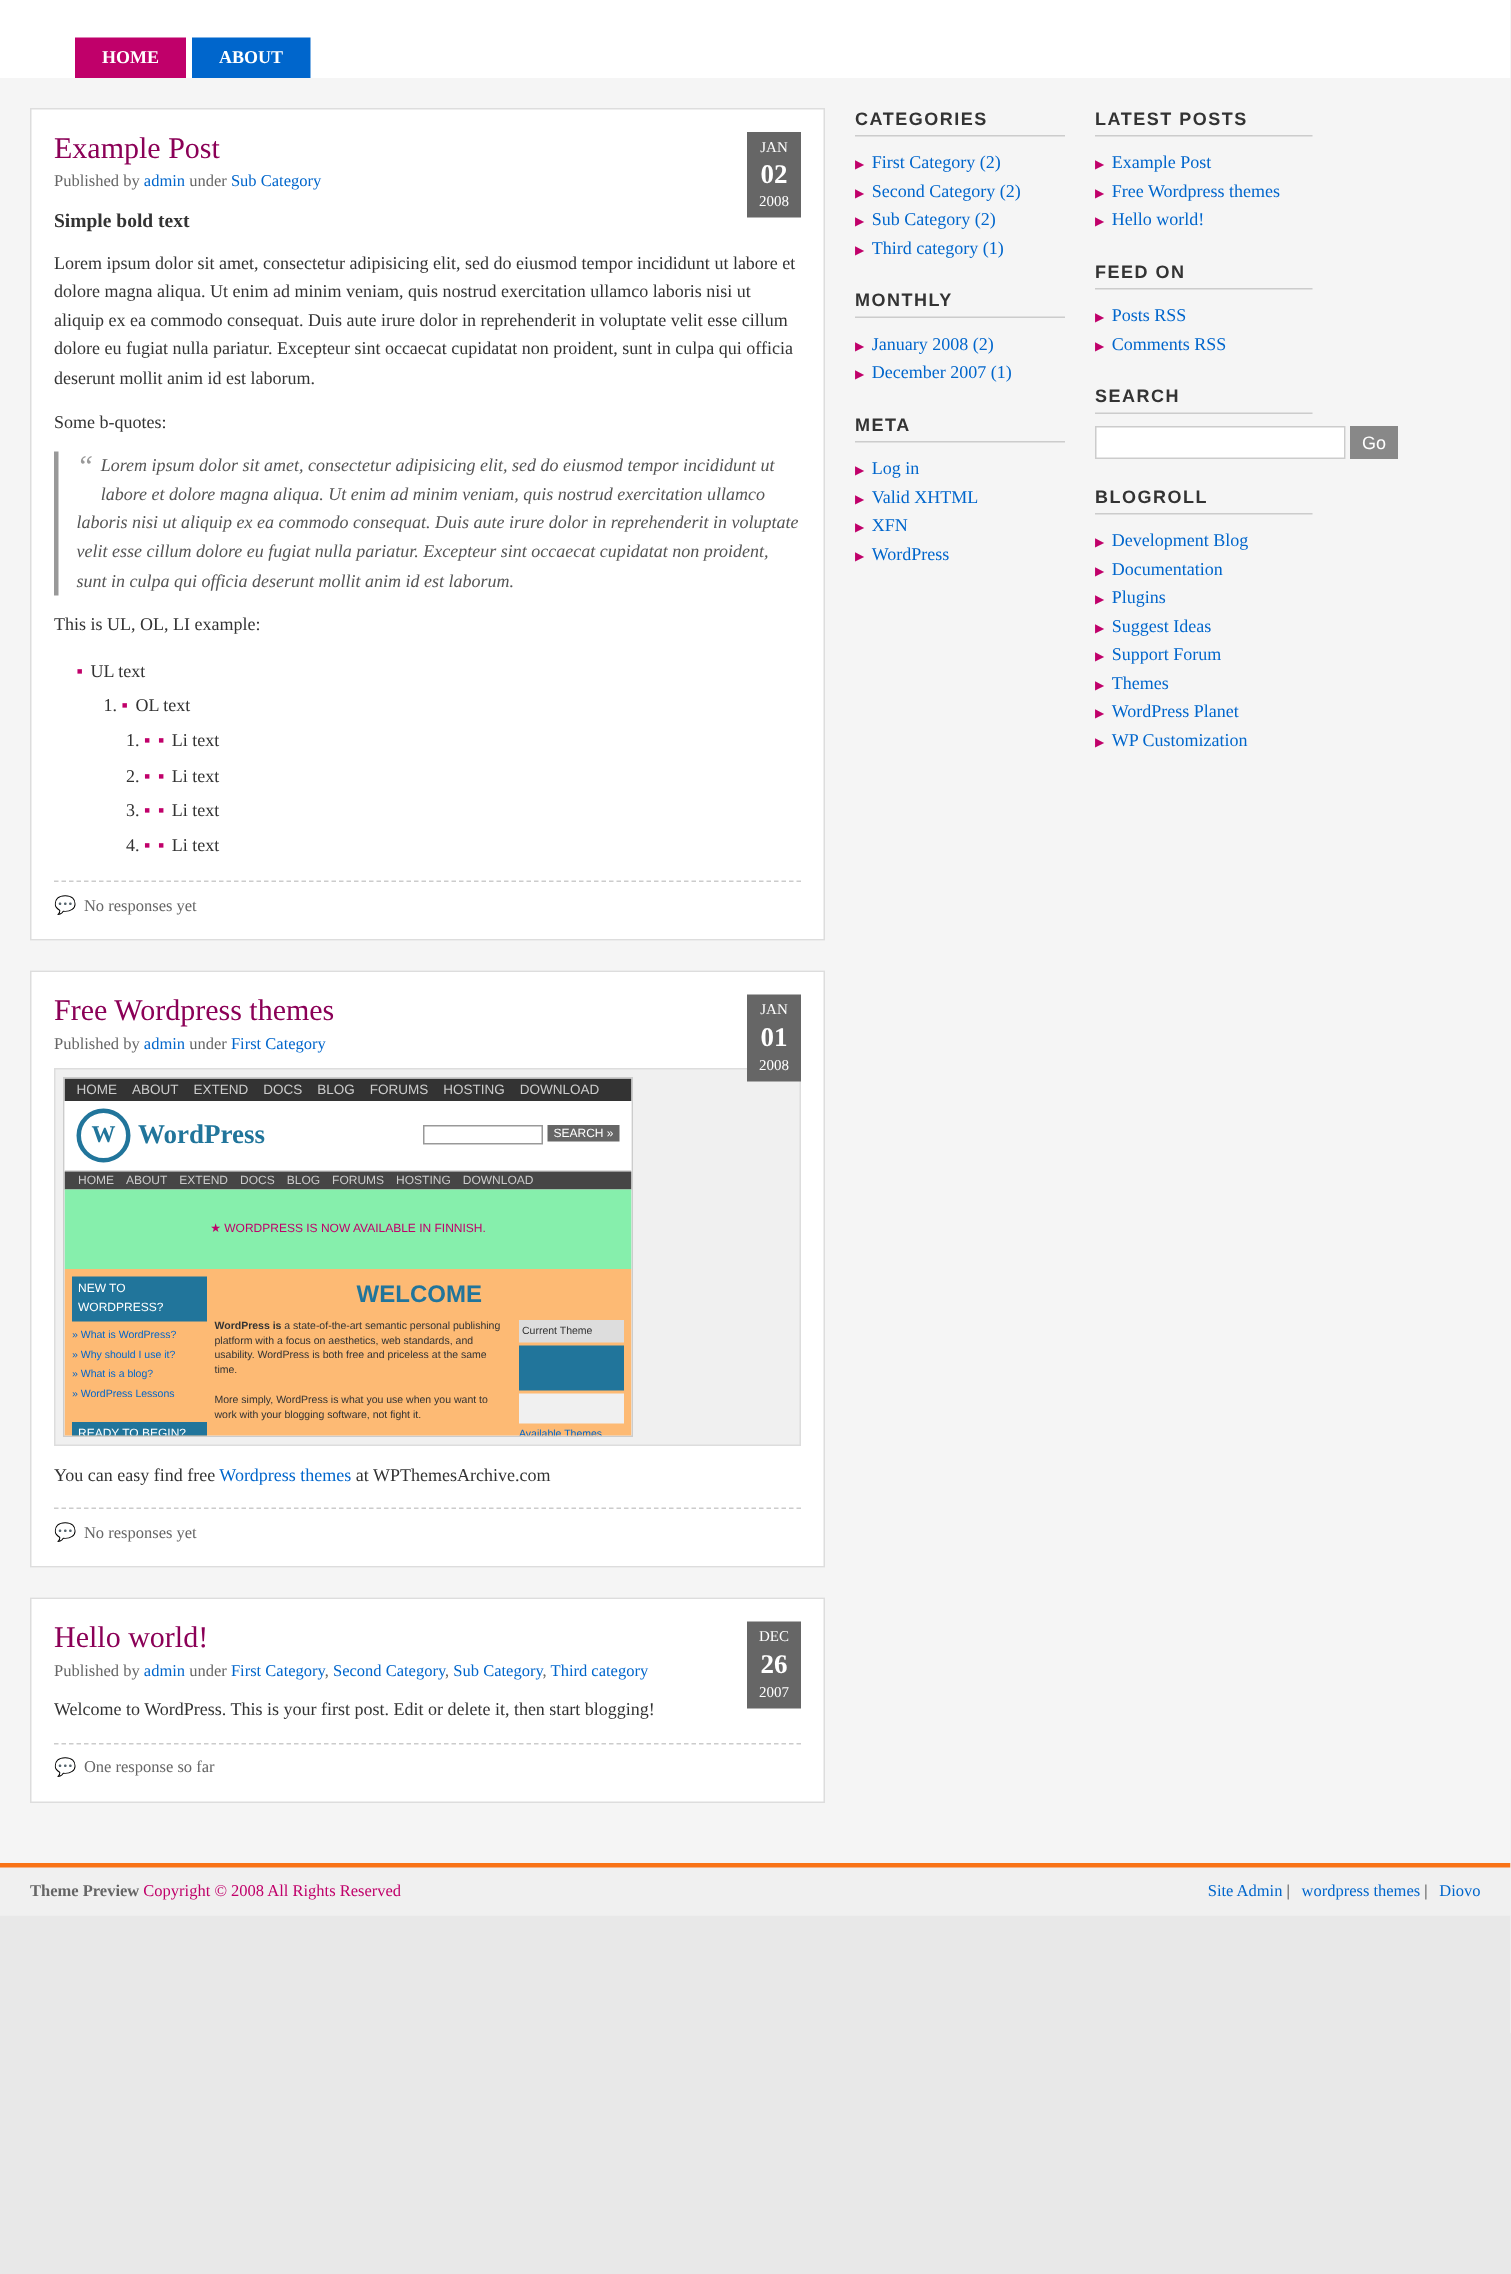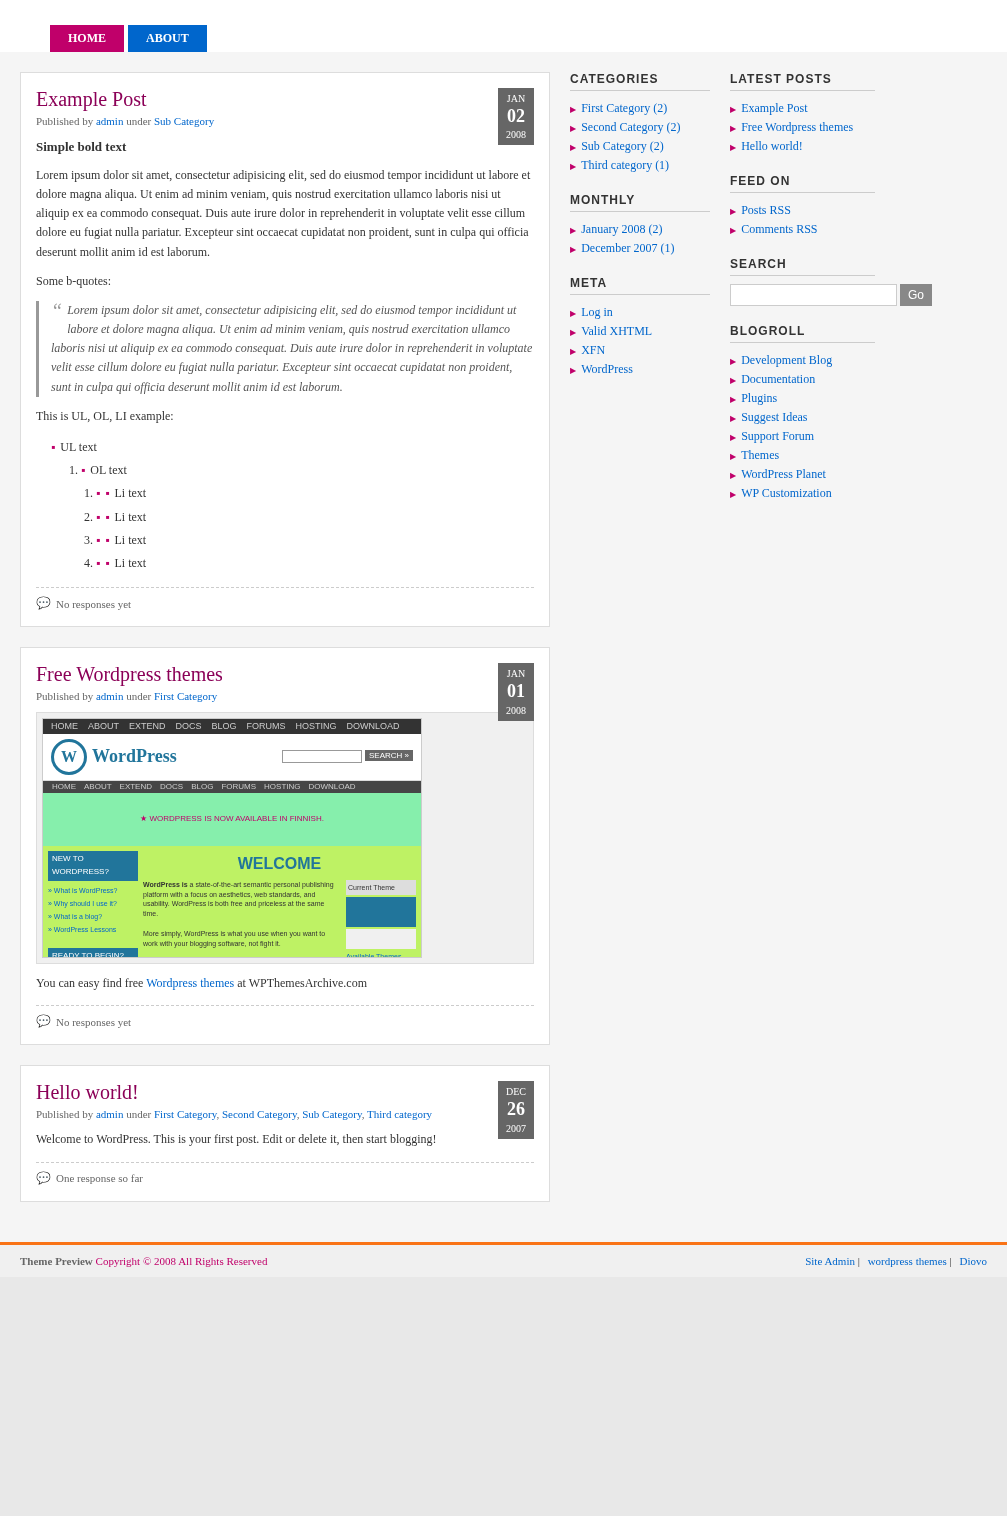--- a/index.html
+++ b/index.html
@@ -161,21 +161,21 @@
                 <span style="color:#ccc; font-size:8px; font-family:Arial; padding:0 4px;">EXTEND</span>
                 <span style="color:#ccc; font-size:8px; font-family:Arial; padding:0 4px;">DOCS</span>
                 <span style="color:#ccc; font-size:8px; font-family:Arial; padding:0 4px;">BLOG</span>
                 <span style="color:#ccc; font-size:8px; font-family:Arial; padding:0 4px;">FORUMS</span>
                 <span style="color:#ccc; font-size:8px; font-family:Arial; padding:0 4px;">HOSTING</span>
                 <span style="color:#ccc; font-size:8px; font-family:Arial; padding:0 4px;">DOWNLOAD</span>
               </div>
               <div style="background:#86efac; padding:20px 8px; font-size:8px; font-family:Arial; color:#c0006a; text-align:center;">
                 ★ WORDPRESS IS NOW AVAILABLE IN FINNISH.
               </div>
-              <div style="display:flex; flex:1; padding:5px; gap:5px; background:#bef264;">
+              <div style="display:flex; flex:1; padding:5px; gap:5px; background:#fdba74;">
                 <div style="width:90px; font-size:7px; font-family:Arial; color:#333;">
                   <div style="background:#21759b; color:#fff; padding:2px 4px; margin-bottom:3px; font-size:8px;">NEW TO WORDPRESS?</div>
                   <div style="color:#0066cc; padding:1px 0;">» What is WordPress?</div>
                   <div style="color:#0066cc; padding:1px 0;">» Why should I use it?</div>
                   <div style="color:#0066cc; padding:1px 0;">» What is a blog?</div>
                   <div style="color:#0066cc; padding:1px 0;">» WordPress Lessons</div>
                   <br>
                   <div style="background:#21759b; color:#fff; padding:2px 4px; margin-bottom:3px; font-size:8px;">READY TO BEGIN?</div>
                   <div style="color:#0066cc; padding:1px 0;">» Find a web host</div>
                   <div style="color:#0066cc; padding:1px 0;">» Download and Install...</div>

